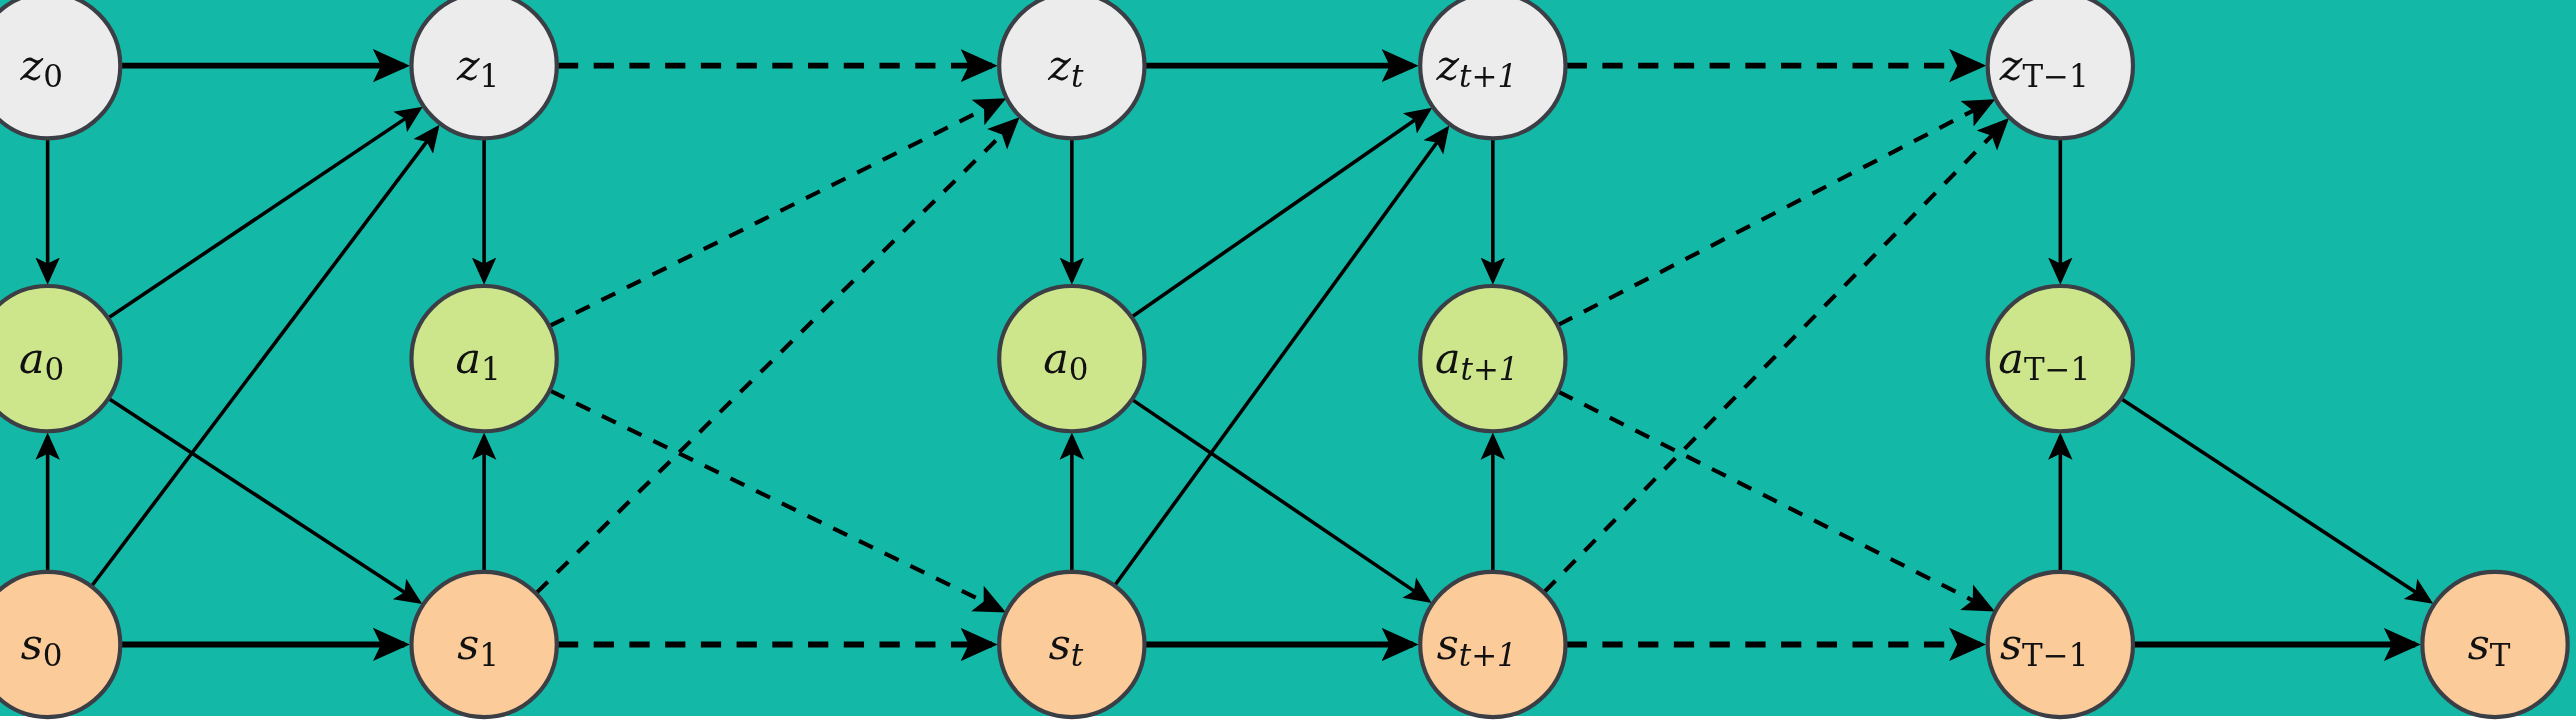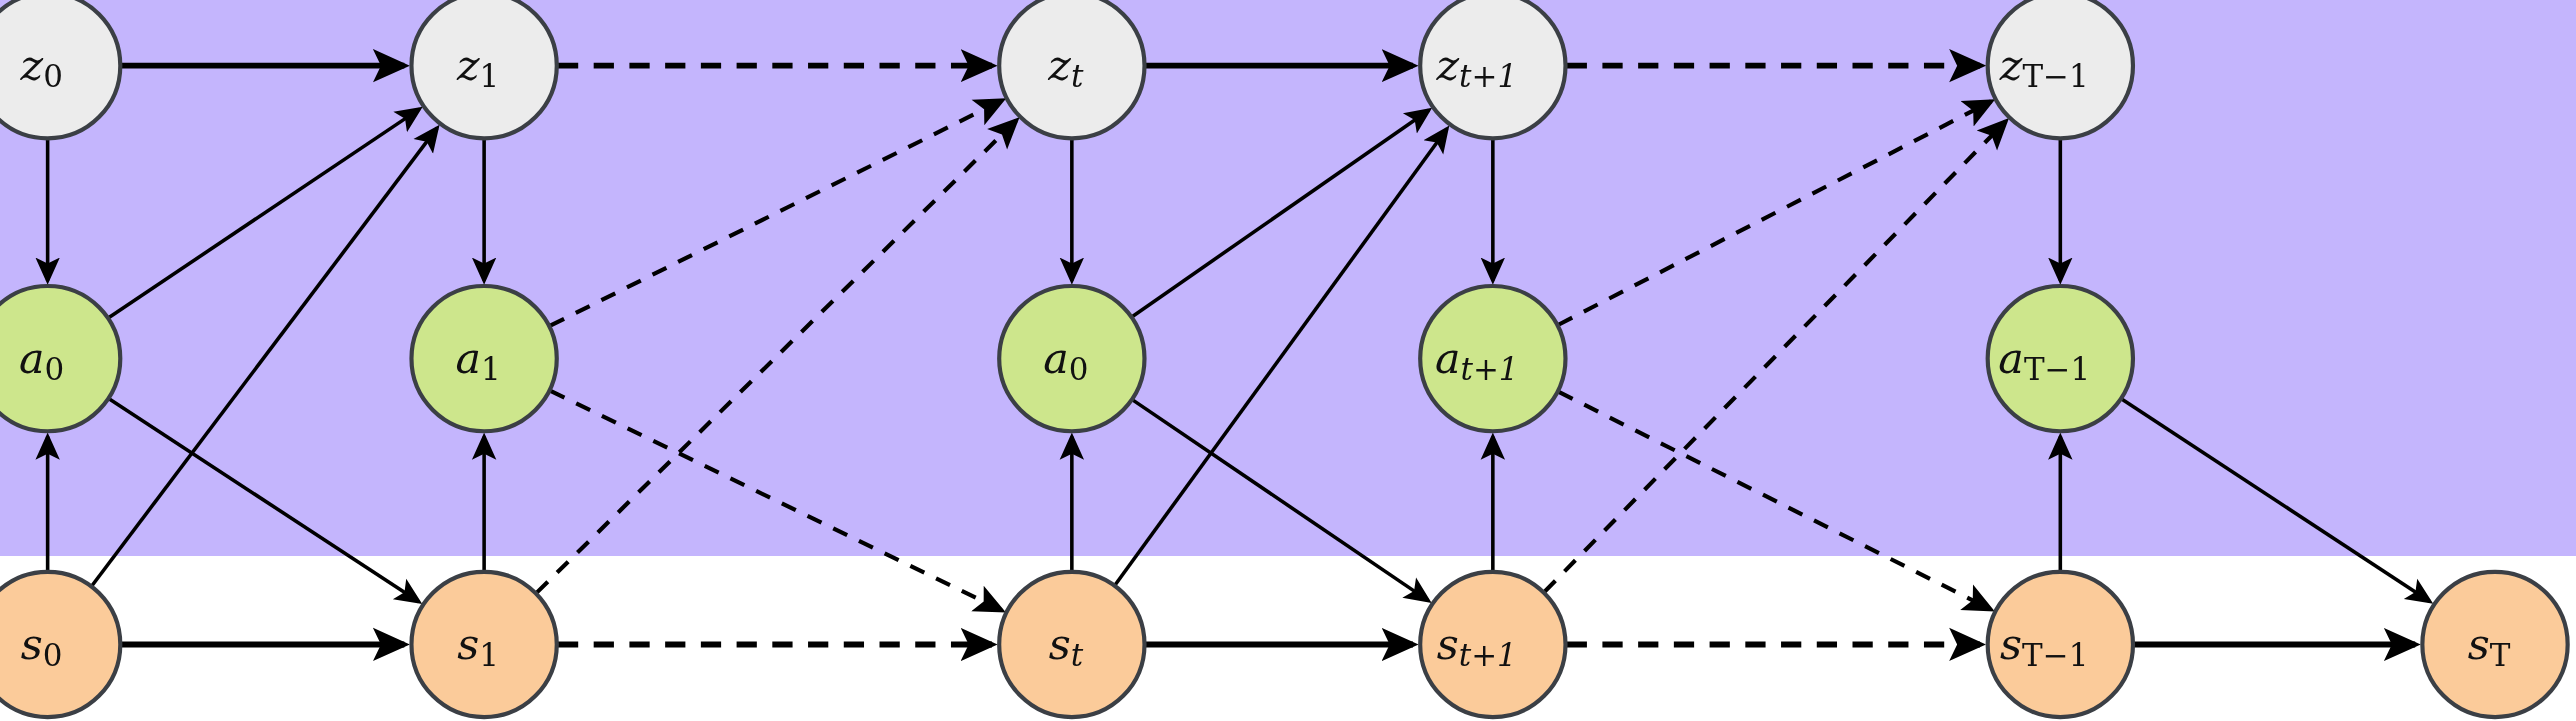--- a/index.html
+++ b/index.html
@@ -1,17 +1,17 @@
 <!DOCTYPE html>
 <html style="font-size:9.5px"><head>
 <meta charset="utf-8">
 <style>
   html,body{margin:0;padding:0;background:#ffffff;}
   body{width:2576px;height:722px;overflow:hidden;font-family:"DejaVu Serif",serif;}
-  #diagram-root{position:relative;width:2576px;height:556px;background:#c4b5fd;}
+  #diagram-root{position:relative;width:2576px;height:716px;background:#14b8a6;}
   svg#graph{display:block;width:2576px;height:722px;}
   .node-ellipse{stroke:#3b3f45;stroke-width:7;}
   .node-label{font-family:"DejaVu Serif",serif;font-style:italic;font-size:72px;fill:#111;text-anchor:middle;dominant-baseline:middle;}
   .edge{fill:none;stroke:#000;stroke-width:6;}
   .edge.thick{stroke-width:10;}
   .edge.dashed{stroke-dasharray:34 26;stroke-width:10;}
   .edge.dashed-thin{stroke-dasharray:26 22;stroke-width:7;}
 </style>
 </head>
 <body>

